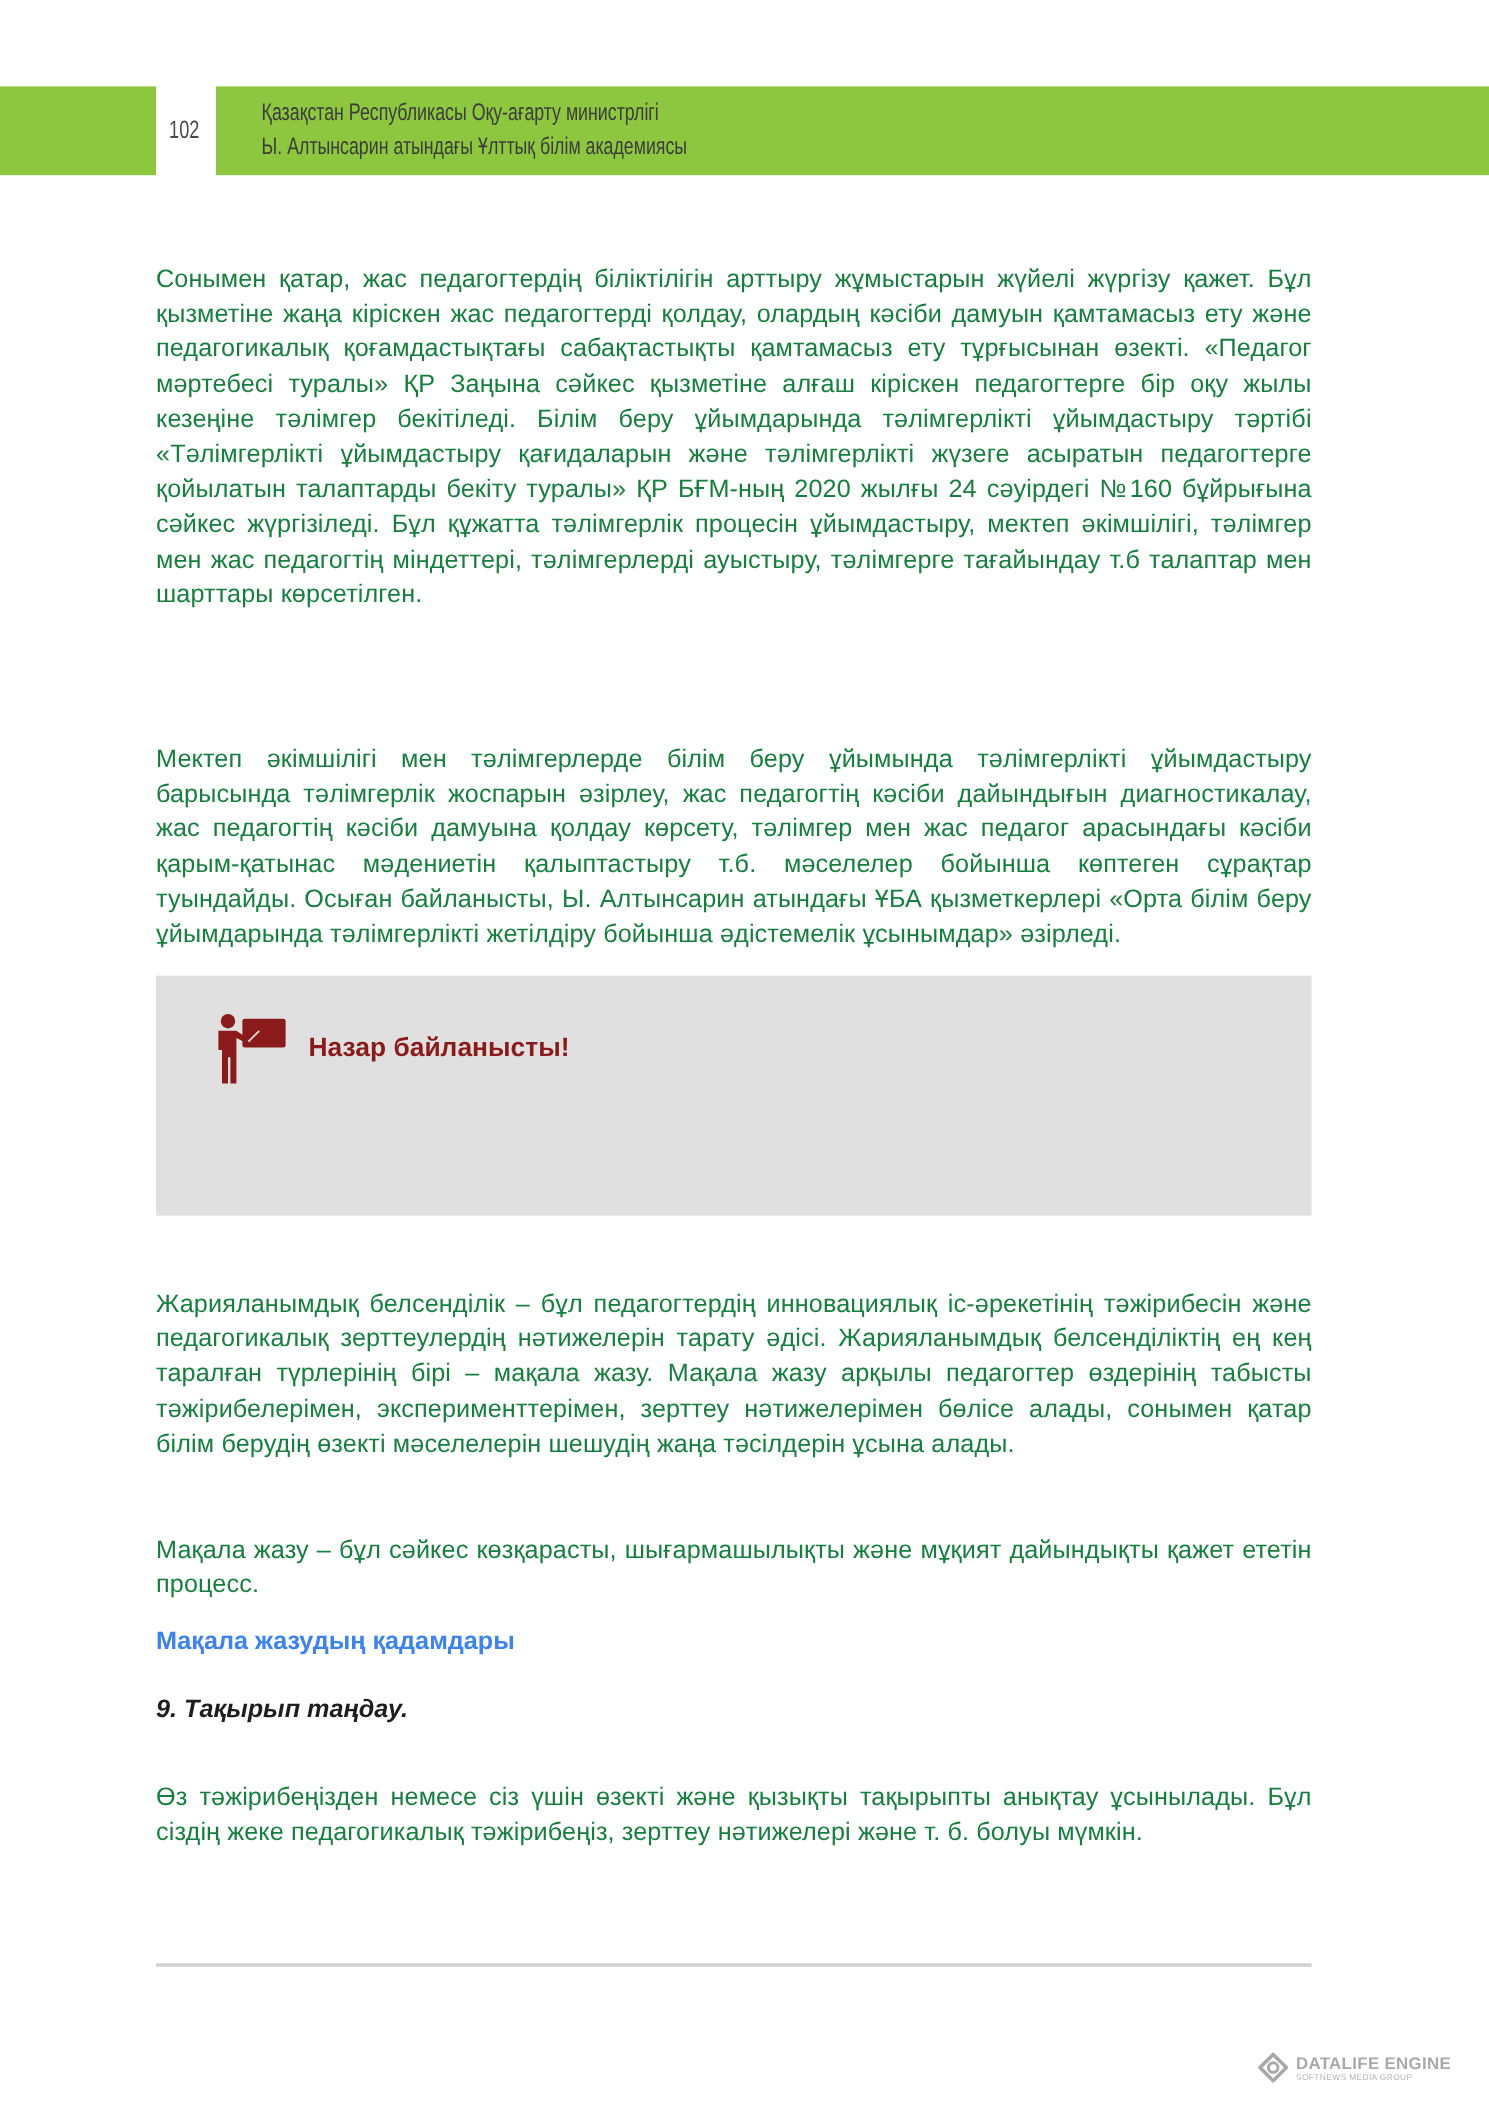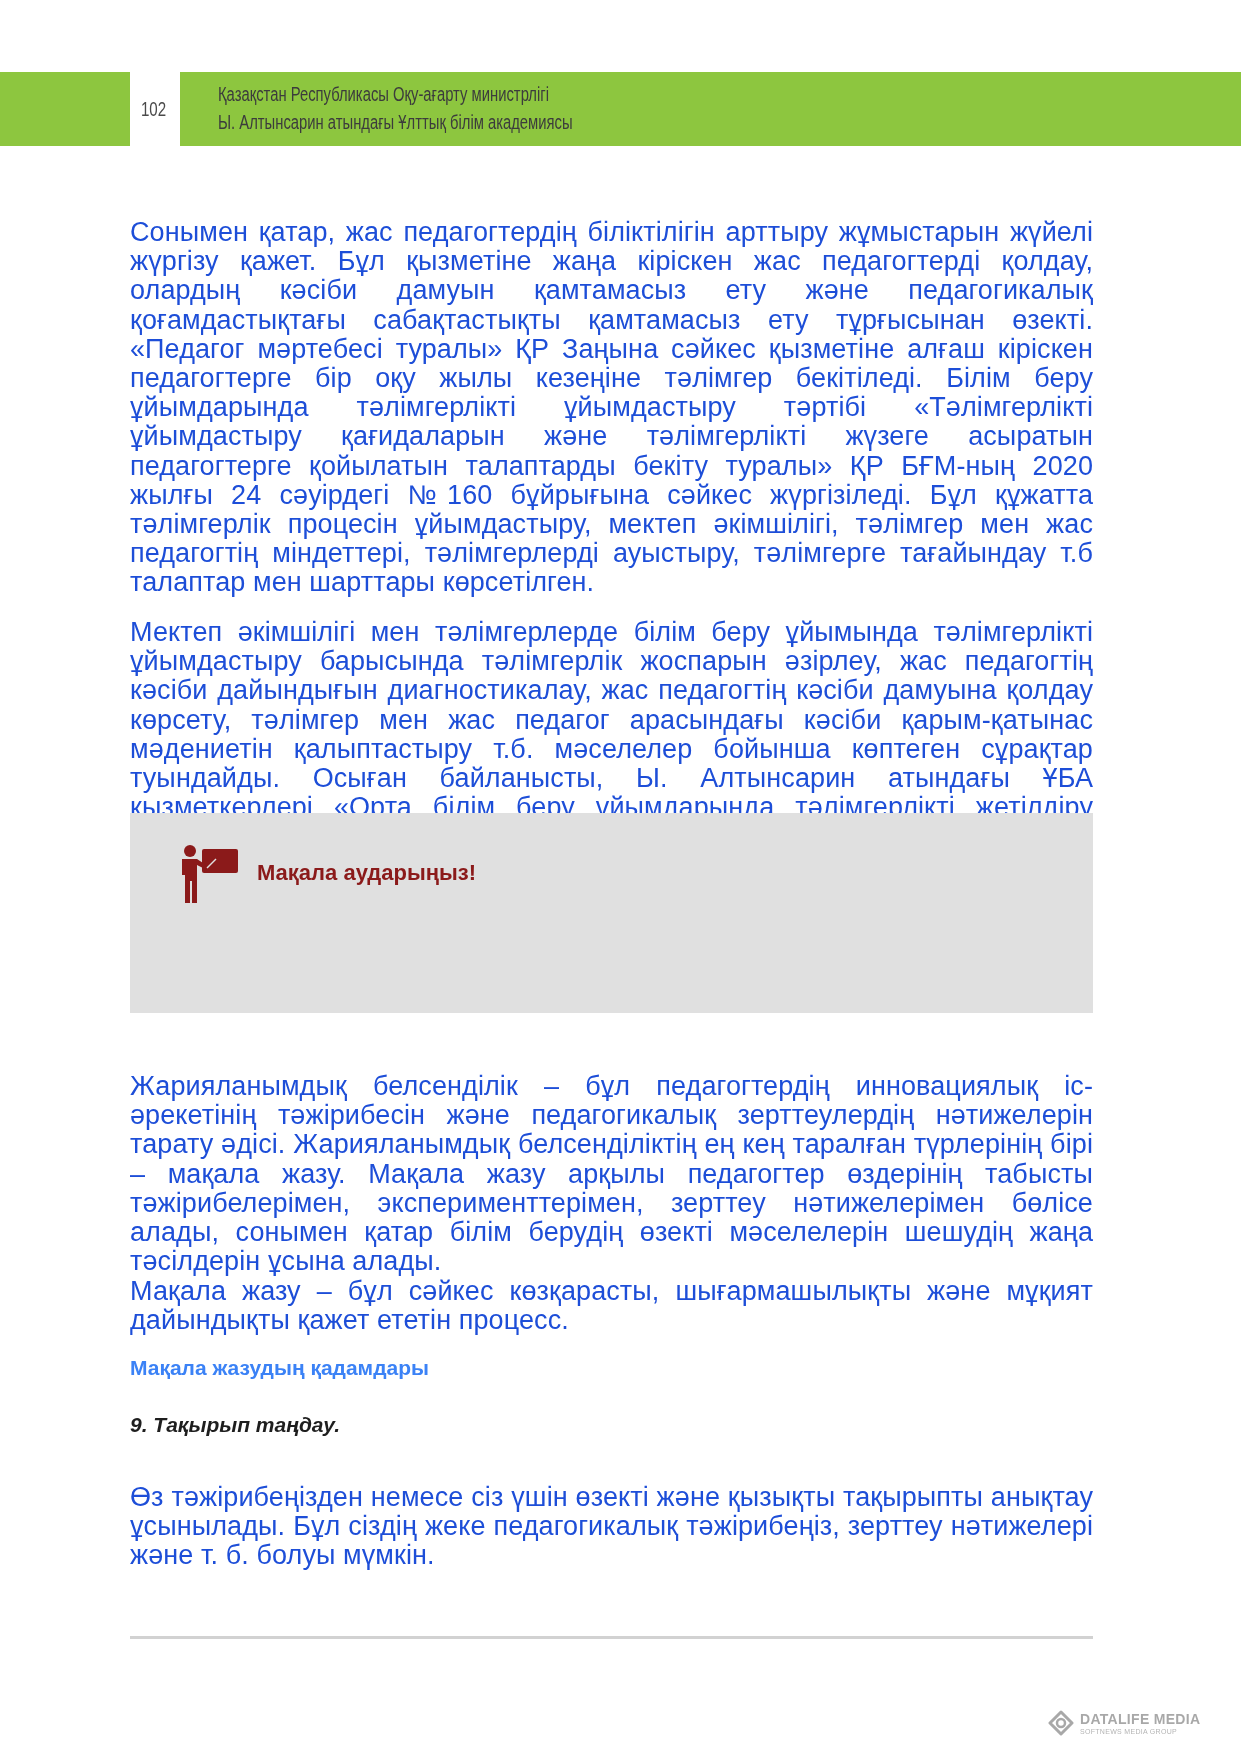--- a/index.html
+++ b/index.html
@@ -59,24 +59,24 @@
       white-space: nowrap;
     }
     .content {
       position: absolute;
       left: 130px;
       top: 218px;
       width: 963px;
     }
     p.body-text {
       margin: 0;
-      font-size: 27px;
+      font-size: 21px;
       line-height: 29.2px;
       text-align: justify;
-      color: #1d4ed8;
+      color: #15803d;
       letter-spacing: 0.1px;
     }
     .p1 { position: absolute; top: 0; left: 0; width: 963px; }
     .p2 { position: absolute; top: 400px; left: 0; width: 963px; }
     .note-box {
       position: absolute;
       left: 130px;
       top: 813px;
       width: 963px;
       height: 200px;
@@ -193,27 +193,27 @@
 
 <div class="note-box">
   <div class="note-icon">
     <svg width="64" height="62" viewBox="0 0 64 62" xmlns="http://www.w3.org/2000/svg">
       <rect x="24" y="6" width="36" height="24" rx="2" fill="#8b1a1a"></rect>
       <circle cx="12" cy="8" r="6" fill="#8b1a1a"></circle>
       <path d="M4 16 h15 l12 8 l-2 3 l-10 -5 v10 h0 v28 h-5 v-22 h-2 v22 h-5 v-28 h-3 z" fill="#8b1a1a"></path>
       <line x1="29" y1="25" x2="38" y2="16" stroke="#e0e0e0" stroke-width="1.5"></line>
     </svg>
   </div>
-  <div class="note-title">Мақала аударыңыз!</div>
+  <div class="note-title">Назар байланысты!</div>
 </div>
 
 <div class="footer-rule"></div>
 
 <div class="watermark">
   <svg class="watermark-logo" viewBox="0 0 26 26" xmlns="http://www.w3.org/2000/svg">
     <path d="M13 2 L24 13 L13 24 L2 13 Z" fill="none" stroke="#8c8c8c" stroke-width="3" stroke-linejoin="round"></path>
     <circle cx="13" cy="13" r="4" fill="none" stroke="#8c8c8c" stroke-width="2.5"></circle>
   </svg>
   <div class="watermark-text">
-    <span class="watermark-title">DATALIFE MEDIA</span>
+    <span class="watermark-title">DATALIFE ENGINE</span>
     <span class="watermark-sub">SOFTNEWS MEDIA GROUP</span>
   </div>
 </div>
 
 </body></html>

